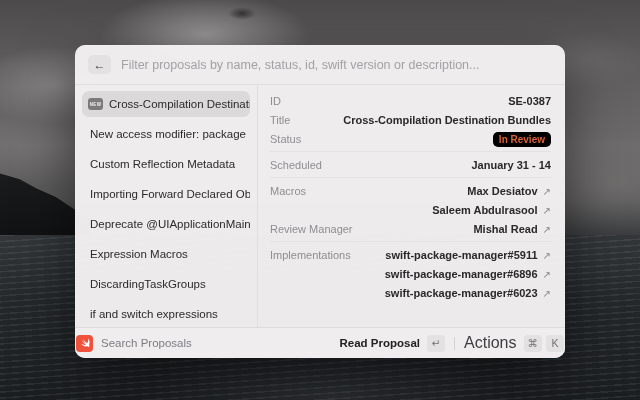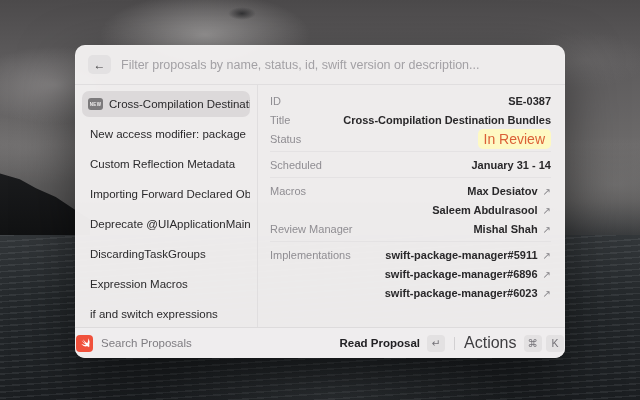--- a/index.html
+++ b/index.html
@@ -63,21 +63,21 @@
     font-size:4.5px; font-weight:bold; display:flex; align-items:center; justify-content:center;
     letter-spacing:.3px; margin-right:6px; flex:0 0 auto; }
 
   
   .detail{ flex:1; padding:6px 14px 0 12px; font-size:11px; min-width:0; }
   .drow{ height:19px; display:flex; align-items:center; }
   .drow .dlabel{ color:#8f8d92; flex:0 0 auto; }
   .drow .dval{ margin-left:auto; color:#29282a; font-weight:600; text-align:right; white-space:nowrap; }
   .drow .arrow{ color:#828085; font-size:10px; margin-left:5px; font-weight:400; }
   .dsep{ border:none; border-top:1px solid #e4e2e3; margin:3px 0; }
-  .badge{ background:#fef9c3; color:#db6036; font-weight:400; font-size:14px;
+  .badge{ background:#000000; color:#db6036; font-weight:700; font-size:10px;
     padding:2px 6px; border-radius:5px; }
 
   
   .footer{ flex:0 0 31px; display:flex; align-items:center; padding:0 1px;
     border-top:1px solid #dddbdc; background:rgba(239,237,238,.9); }
   .app-icon{ width:17px; height:17px; border-radius:4px; background:#f0513c;
     display:flex; align-items:center; justify-content:center; flex:0 0 auto; }
   .app-label{ margin-left:8px; color:#7e7c81; font-size:11.5px; }
   .footer-right{ margin-left:auto; display:flex; align-items:center; }
   .primary-action{ font-size:11.5px; font-weight:700; color:#222124; background:none; border:none;
@@ -119,24 +119,24 @@
       <div class="list-item">
         <span>Custom Reflection Metadata</span>
       </div>
       <div class="list-item">
         <span>Importing Forward Declared Obj...</span>
       </div>
       <div class="list-item">
         <span>Deprecate @UIApplicationMain a...</span>
       </div>
       <div class="list-item">
+        <span>Expression Macros</span>
+      </div>
+      <div class="list-item">
         <span>DiscardingTaskGroups</span>
-      </div>
-      <div class="list-item">
-        <span>Expression Macros</span>
       </div>
       <div class="list-item">
         <span>if and switch expressions</span>
       </div>
     </div>
 
     <div class="detail">
       <div class="drow">
         <span class="dlabel">ID</span>
         <span class="dval">SE-0387</span>
@@ -164,21 +164,21 @@
         </span>
       </div>
       <div class="drow">
         <span class="dval">
           <span>Saleem Abdulrasool</span><span class="arrow">↗</span>
         </span>
       </div>
       <div class="drow">
         <span class="dlabel">Review Manager</span>
         <span class="dval">
-          <span>Mishal Shah</span><span class="arrow">↗</span>
+          <span>Mishal Read</span><span class="arrow">↗</span>
         </span>
       </div>
       <hr class="dsep">
       <div class="drow">
         <span class="dlabel">Implementations</span>
         <span class="dval">
           <span>swift-package-manager#5911</span><span class="arrow">↗</span>
         </span>
       </div>
       <div class="drow">

